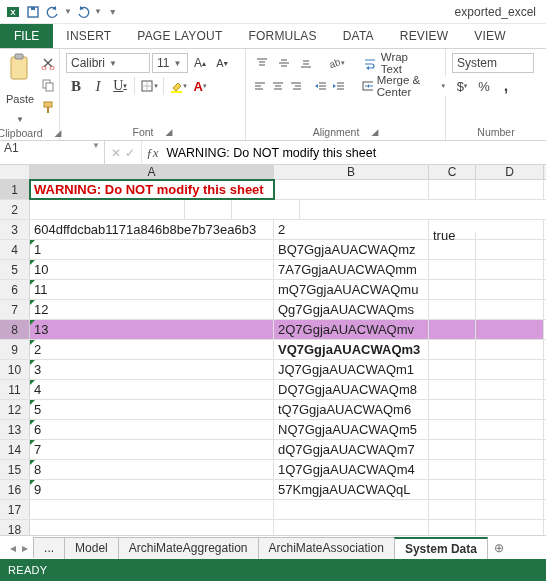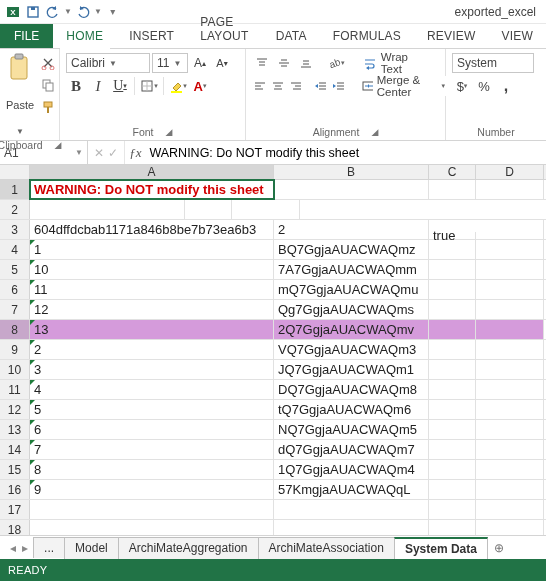--- a/index.html
+++ b/index.html
@@ -15,34 +15,34 @@
   .tab { padding: 5px 13px; color: #444; text-transform: uppercase; letter-spacing: 0.2px; cursor: pointer; }
   .tab.active { color: #217346; position: relative; }
   .tab.active::after { content:""; position:absolute; left:10%; right:10%; bottom:-1px; height:2px; background:#fff; }
   .ribbon-border { border-bottom: 1px solid #d4d4d4; }
   
   .ribbon { height: 92px; background: #fff; display: flex; border-bottom: 1px solid #d4d4d4; }
   .group { border-right: 1px solid #e1e1e1; display: flex; flex-direction: column; padding: 2px 4px 0; }
   .group-body { flex:1; display:flex; align-items:flex-start; gap:4px; padding:2px 2px; }
   .group-label { text-align:center; font-size: 10.5px; color:#666; padding:1px 0 2px; display:flex; justify-content:center; align-items:center; gap:12px;}
   .glaunch { font-size:9px; color:#777; cursor:pointer; }
-  .bigbtn { display:flex; flex-direction:column; align-items:center; width:42px; gap:16px; cursor:pointer; font-size:11px;}
+  .bigbtn { display:flex; flex-direction:column; align-items:center; width:42px; gap:10px; cursor:pointer; font-size:11px;}
   .smbtn { width:20px; height:20px; display:flex; align-items:center; justify-content:center; border:1px solid transparent; cursor:pointer; font-size:13px; }
   .row { display:flex; gap:2px; align-items:center; }
   .col { display:flex; flex-direction:column; gap:2px; }
   .combo { height:20px; border:1px solid #c7c7c7; background:#fff; display:flex; align-items:center; padding:0 4px; font-size:12px; gap:4px; cursor:pointer;}
   .combo .dd { font-size:8px; color:#666; }
   .bold { font-weight:bold; font-family:"Times New Roman",serif; font-size:15px;}
   .ital { font-style:italic; font-family:"Times New Roman",serif; font-size:15px;}
   .und { text-decoration:underline; font-family:"Times New Roman",serif; font-size:14px;}
   .sep { width:1px; height:18px; background:#e1e1e1; margin:0 2px;}
   .mbtn { height:20px; display:flex; align-items:center; border:1px solid #c7c7c7; padding:0 6px; font-size:11.5px; gap:4px; cursor:pointer; background:#fff;}
   
   .fbar { height:24px; display:flex; align-items:stretch; border-bottom:1px solid #d4d4d4; }
-  .namebox { width:88px; border-right:1px solid #d4d4d4; display:flex; align-items:center; padding:0 4px; font-size:12px; position:relative;}
+  .namebox { width:105px; border-right:1px solid #d4d4d4; display:flex; padding:0 4px; font-size:12px; position:relative;}
   .namebox .dd { position:absolute; right:4px; font-size:8px; color:#888;}
   .fxbtns { display:flex; align-items:center; gap:4px; padding:0 6px; border-right:1px solid #e6e6e6;}
   .fxbtns span { color:#b8b8b8; cursor:default;}
   .fxlabel { font-style:italic; font-family:"Times New Roman",serif; font-size:13px; color:#555; padding:0 4px; display:flex; align-items:center;}
   .finput { flex:1; border:none; outline:none; font-size:12.5px; padding:0 4px;}
   
   .grid { flex:1; overflow:hidden; display:flex; flex-direction:column; background:#fff;}
   .ghead { display:flex; height:20px; background:#f0f0f0; border-bottom:1px solid #d4d4d4; font-size:12px; }
   .corner { width:30px; border-right:1px solid #d4d4d4; background:#f0f0f0;}
   .colh { border-right:1px solid #d4d4d4; display:flex; align-items:center; justify-content:center; color:#333; cursor:pointer; position:relative;}
@@ -97,25 +97,24 @@
         </svg>
     </div>
     <span style="font-size:8px;color:#777">▼</span>
     <span class="qat-icon" style="font-size:10px;color:#777">▾</span>
   </div>
   <div class="title-text">exported_excel</div>
 </div>
 
 <div class="tabs ribbon-border">
   <div class="tab-file">FILE</div>
-  <div class="tab active">HOME</div>
   <div class="tab">INSERT</div>
   <div class="tab">PAGE LAYOUT</div>
+  <div class="tab">FORMULAS</div>
   <div class="tab">DATA</div>
-  <div class="tab">FORMULAS</div>
   <div class="tab">REVIEW</div>
   <div class="tab">VIEW</div>
 </div>
 
 <div class="ribbon">
 
   <div class="group" style="width:60px">
     <div class="group-body">
       <div class="bigbtn">
         <svg width="26" height="30">
@@ -391,21 +390,21 @@
       <div class="grow hlrow">
         <div class="rowh">8</div>
         <div class="cell" style="width: 244px;">13<div class="gtri"></div></div>
         <div class="cell" style="width: 155px;">2Q7GgjaAUACWAQmv</div>
         <div class="cell" style="width: 47px;"></div>
         <div class="cell" style="width: 68px;"></div>
       </div>
       <div class="grow">
         <div class="rowh">9</div>
         <div class="cell" style="width: 244px;">2<div class="gtri"></div></div>
-        <div class="cell" style="width: 155px;">VQ7GgjaAUACWAQm3</div>
+        <div class="cell" style="width: 155px; font-weight: bold;">VQ7GgjaAUACWAQm3</div>
         <div class="cell" style="width: 47px;"></div>
         <div class="cell" style="width: 68px;"></div>
       </div>
       <div class="grow">
         <div class="rowh">10</div>
         <div class="cell" style="width: 244px;">3<div class="gtri"></div></div>
         <div class="cell" style="width: 155px;">JQ7GgjaAUACWAQm1</div>
         <div class="cell" style="width: 47px;"></div>
         <div class="cell" style="width: 68px;"></div>
       </div>

